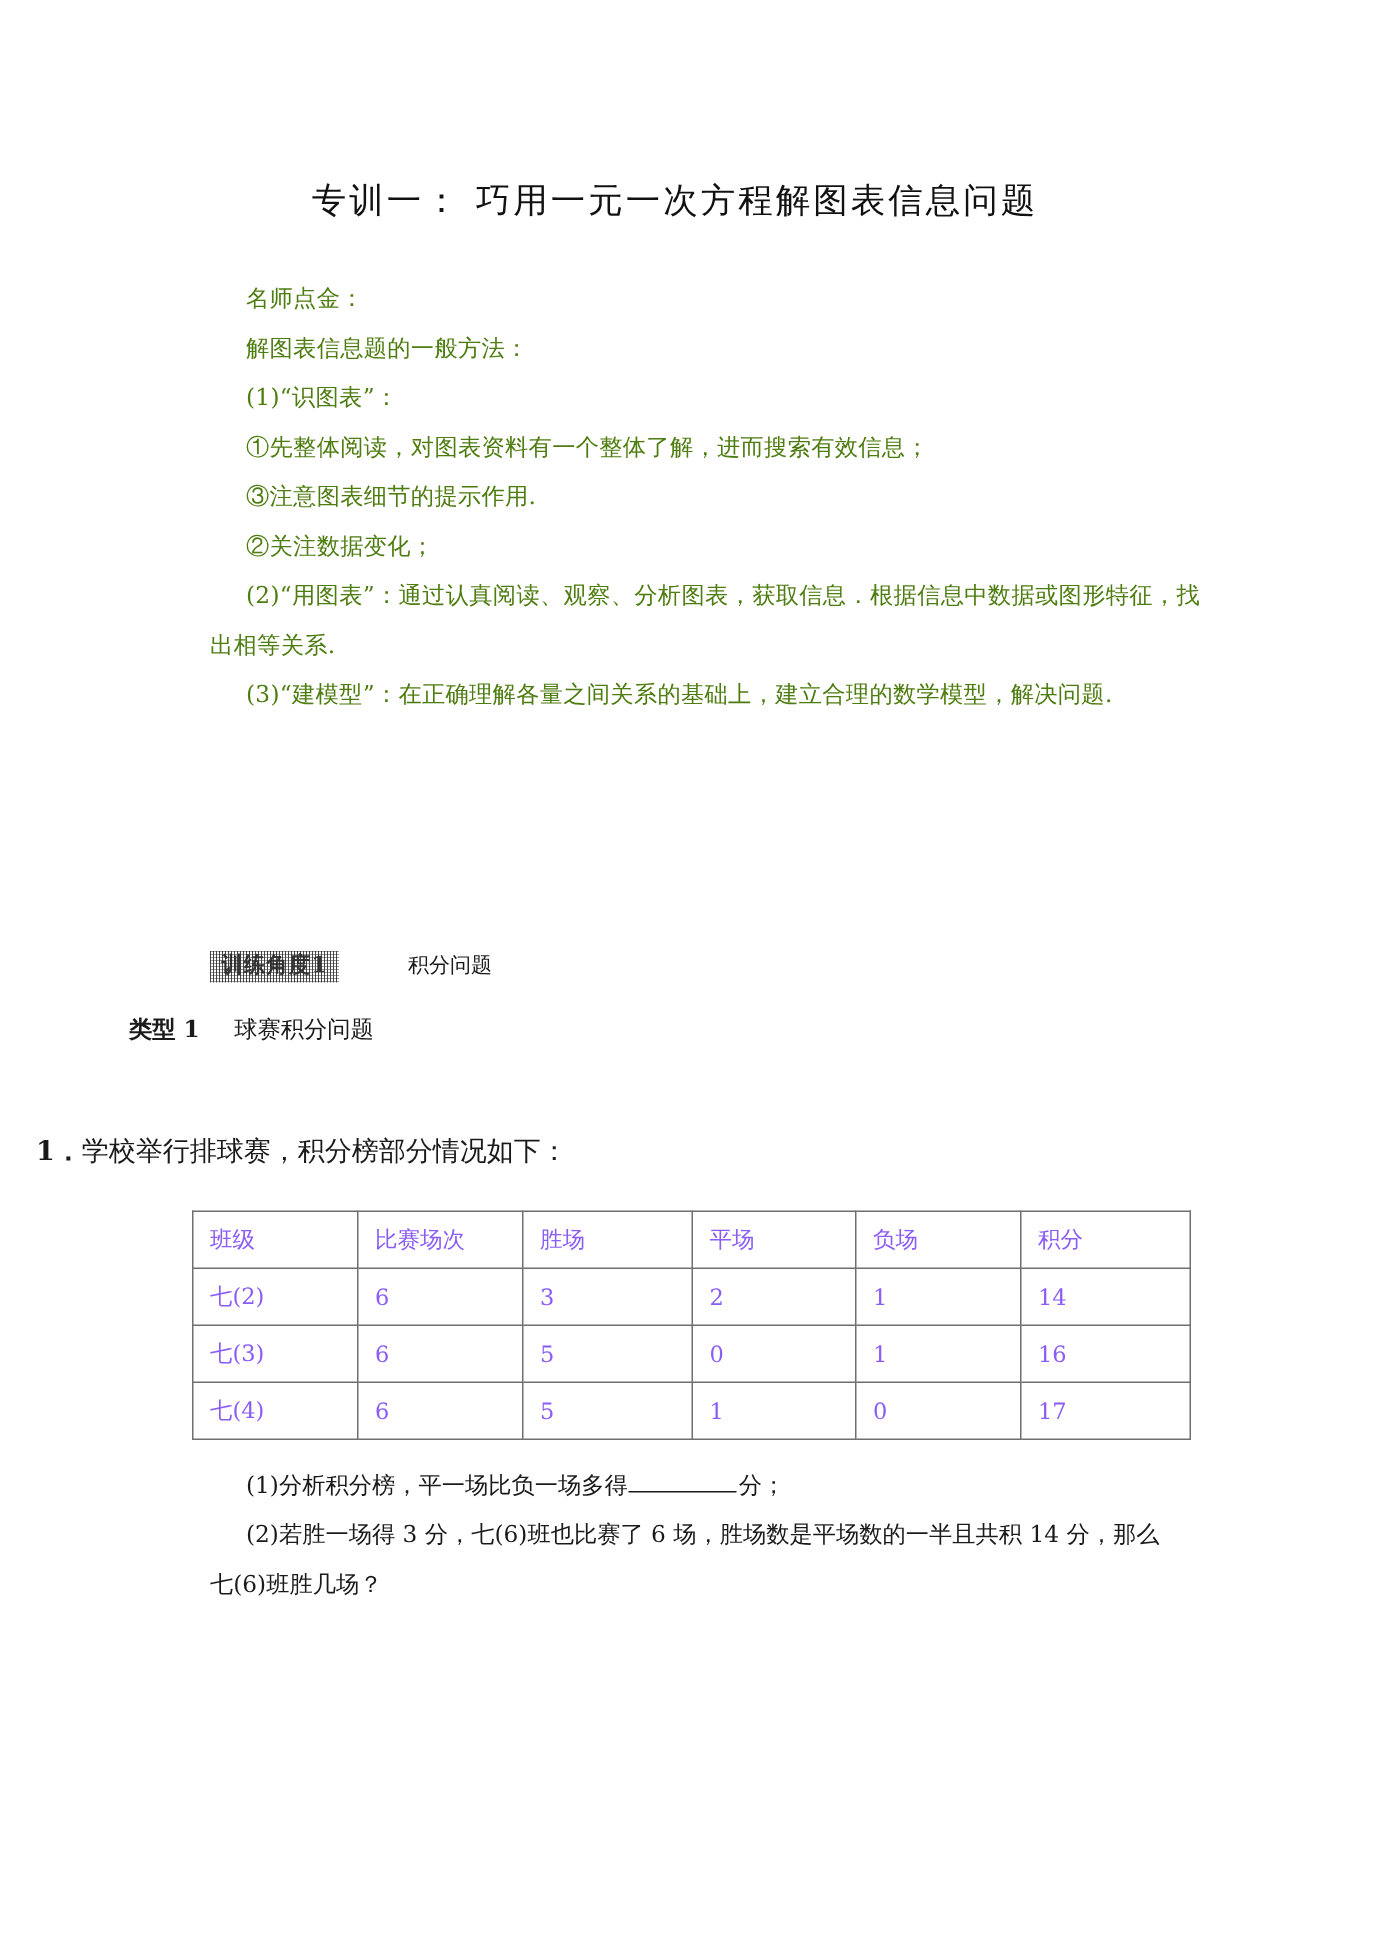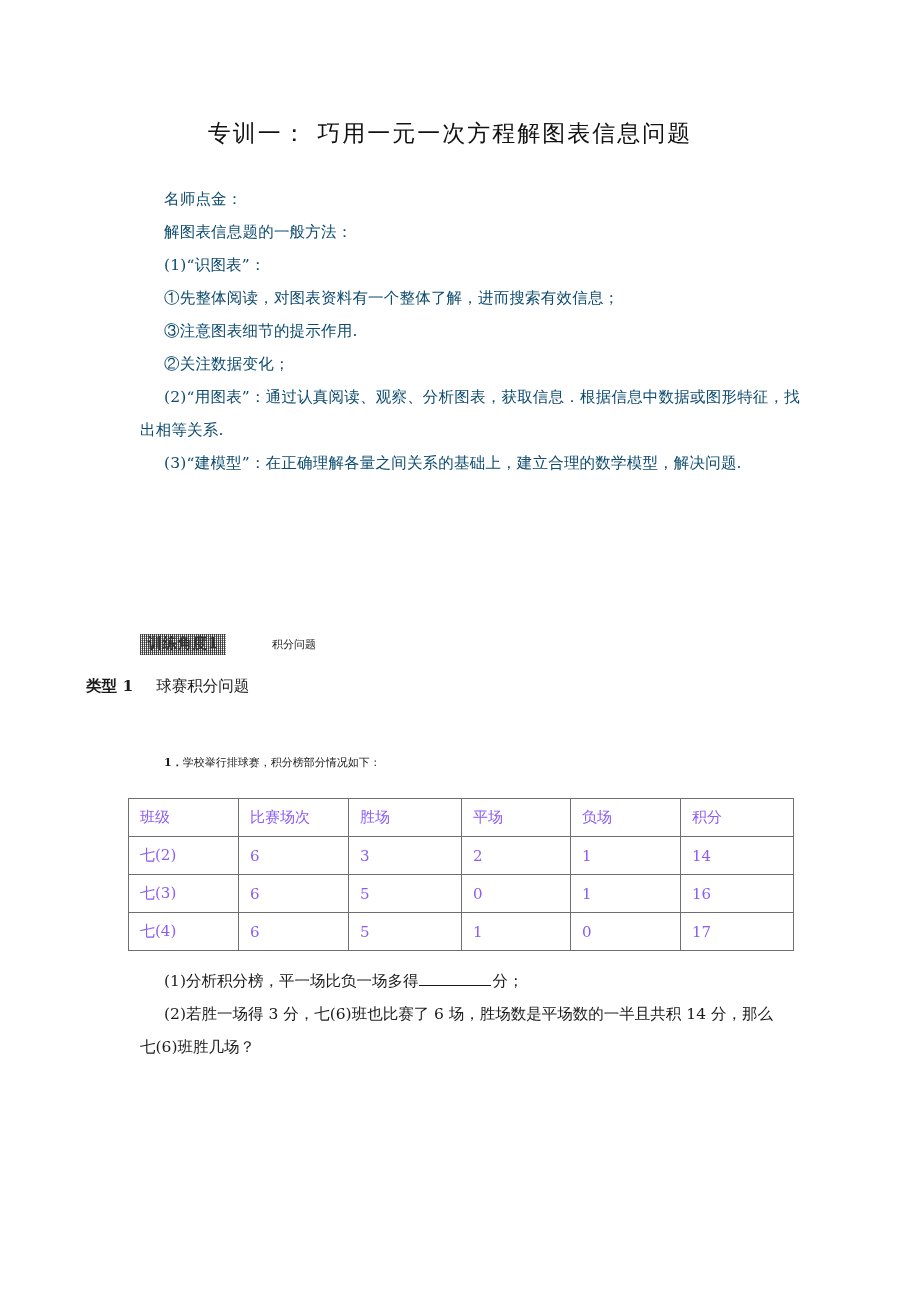--- a/index.html
+++ b/index.html
@@ -40,21 +40,21 @@
   .body-block {
     margin-top: 34px;
     padding-left: 140px;
     padding-right: 80px;
   }
   .para {
     font-size: 15.5px;
     line-height: 33px;
     margin: 0;
     text-indent: 24px;
-    color: #0c4a6e;
+    color: #4d7c0f;
     letter-spacing: 0.2px;
   }
   .para.wide {
     text-indent: 24px;
     text-align: justify;
     padding-right: 40px;
   }
 
   
   .gap-large { height: 150px; }
@@ -85,21 +85,21 @@
     font-family: "DejaVu Serif", "Liberation Serif", serif;
     color: #2b2b2b;
     letter-spacing: 1px;
     font-weight: bold;
     filter: blur(0.3px);
     opacity: 0.92;
     transform: scaleY(1.05);
     white-space: nowrap;
   }
   .badge-label {
-    font-size: 11px;
+    font-size: 14px;
     margin-left: 10px;
     color: #1a1a1a;
   }
 
   
   .type-row {
     padding-left: 86px;
     margin-top: 18px;
     font-size: 15.5px;
     color: #1a1a1a;
@@ -107,22 +107,21 @@
   .type-row .type-key {
     font-weight: bold;
   }
   .type-row .type-val {
     margin-left: 18px;
   }
 
   
   .q-gap { height: 58px; }
   .q-line {
-    padding-left: 140px;
-    font-size: 11px;
+    font-size: 18px;
     color: #1a1a1a;
     text-indent: 24px;
   }
   .q-line .q-num {
     font-weight: bold;
   }
 
   
   .tbl-wrap {
     margin-top: 28px;

